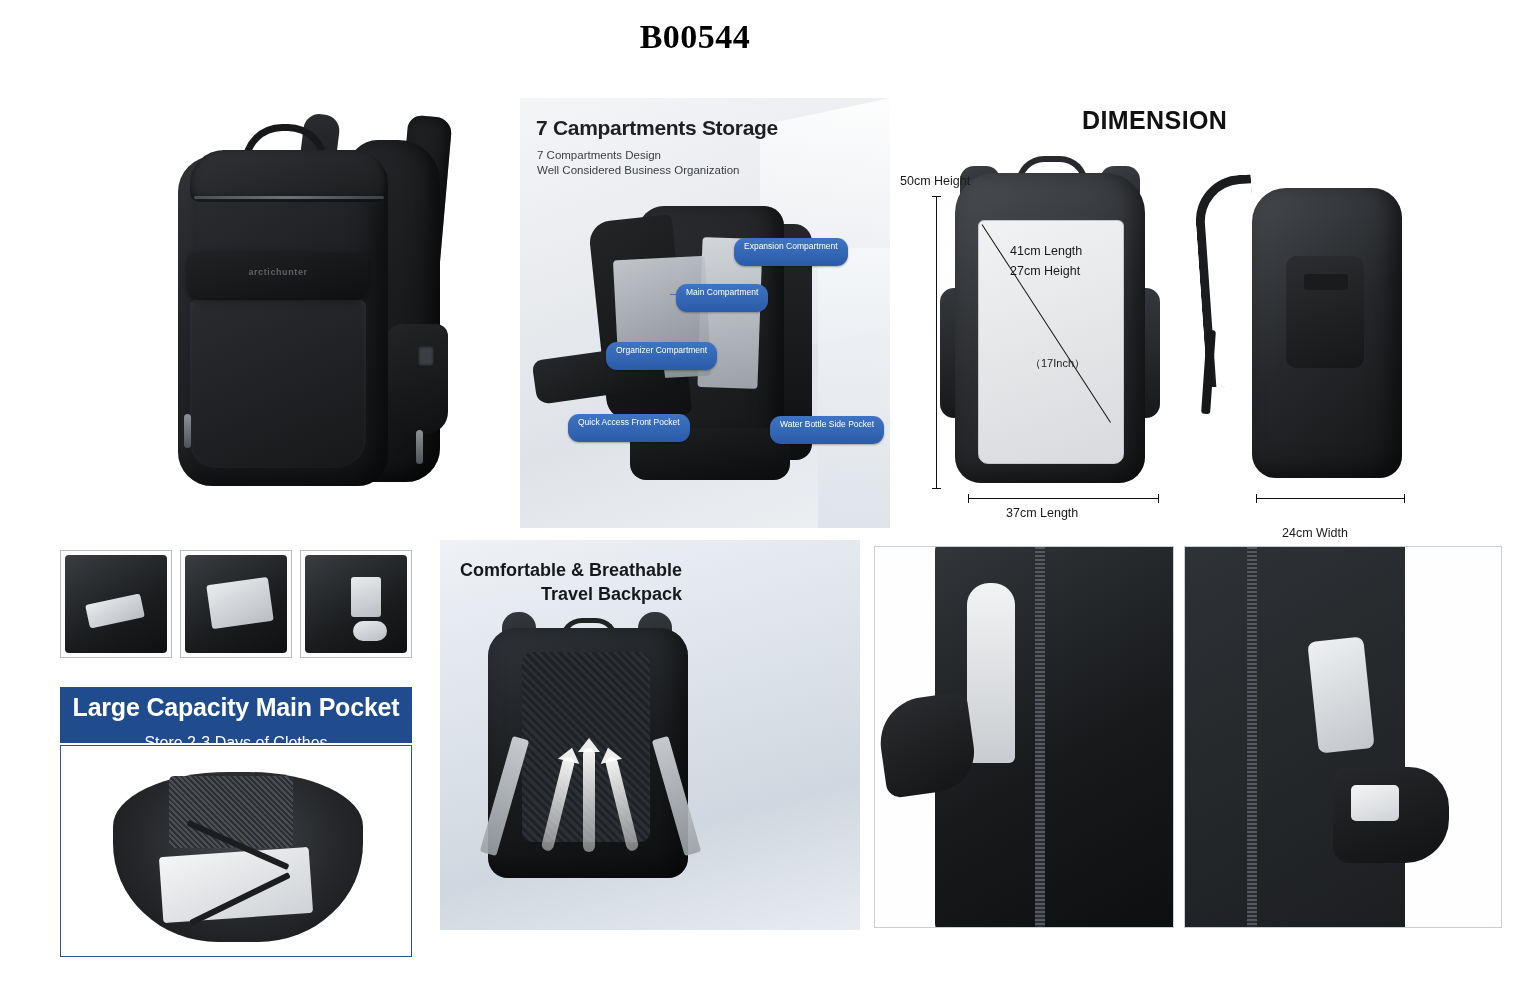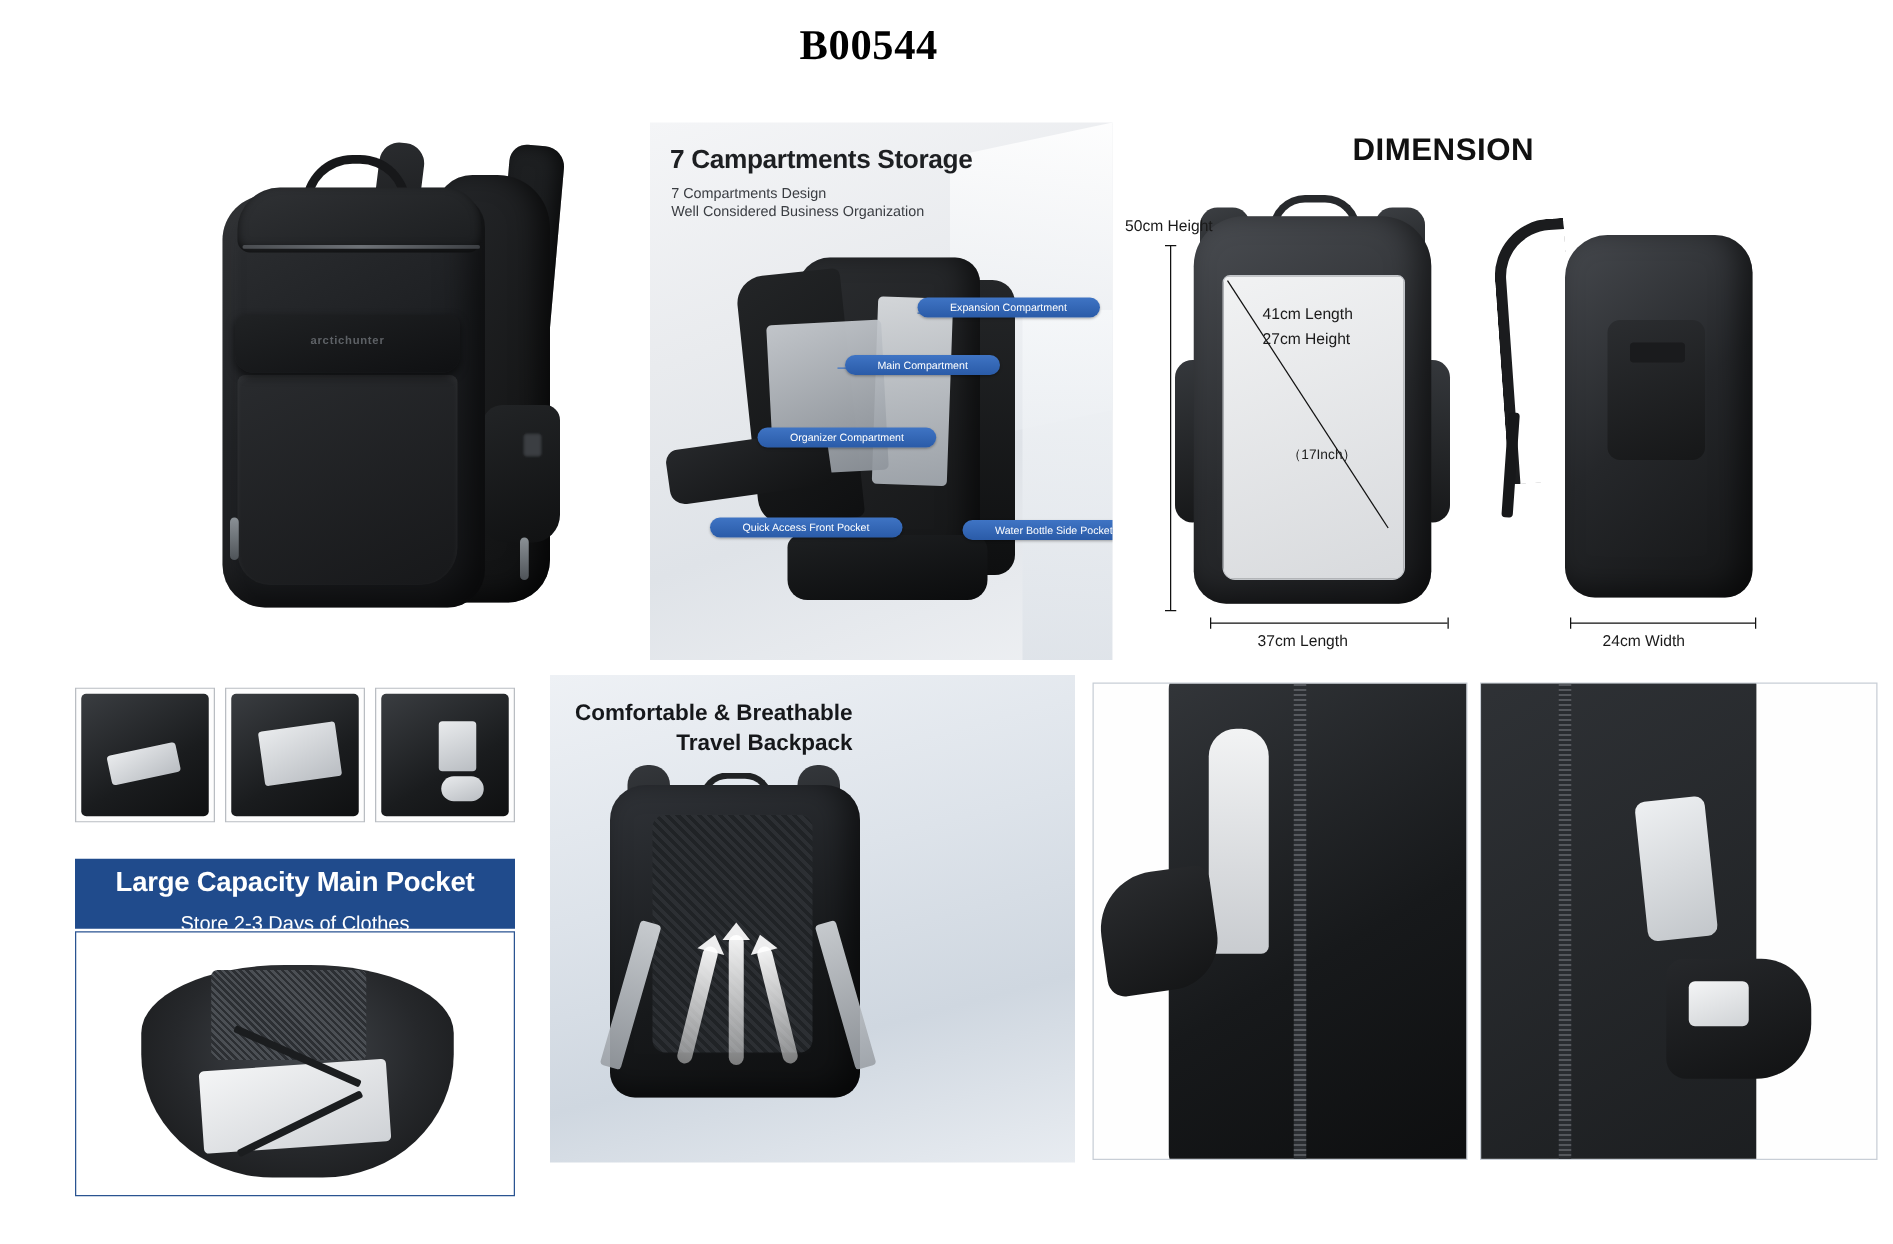--- a/index.html
+++ b/index.html
@@ -154,22 +154,22 @@
   }
   .ob-rightcol {
     position: absolute; left: 240px; top: 126px; width: 52px; height: 236px;
     background: linear-gradient(180deg,#242628,#0e0f10); border-radius: 14px 18px 16px 10px;
   }
 
   .pill {
     position: absolute;
     background: linear-gradient(180deg,#3f74c4,#2a5ba8);
     color: #fff; border-radius: 11px;
-    font-size: 8.5px; line-height: 16px; height: 16px;
-    padding: 0 26px; white-space: nowrap;
+    font-size: 8.5px; line-height: 16px; height: 28px;
+    padding: 0 10px; white-space: nowrap;
     box-shadow: 0 1px 2px rgba(0,0,0,.3);
   }
   .leader { position: absolute; background: #3f74c4; height: 1px; transform-origin: left center; }
 
   
   #dimension { left: 900px; top: 78px; width: 610px; height: 460px; background: #fff; }
   .dim-title {
     position: absolute; left: 182px; top: 28px;
     font-size: 25px; font-weight: bold; color: #111; letter-spacing: .4px;
   }
@@ -242,21 +242,21 @@
   .thumb .item {
     position: absolute; background: linear-gradient(160deg,#e9ebed,#b9bdc2);
     border-radius: 3px;
   }
 
   
   #banner {
     left: 60px; top: 687px; width: 352px; height: 56px;
     background: #204b8c; color: #fff; text-align: center;
   }
-  #banner .b1 { margin-top: 6px; font-size: 22px; font-weight: bold; letter-spacing: -.2px; }
+  #banner .b1 { margin-top: 6px; font-size: 25px; font-weight: bold; letter-spacing: -.2px; }
   #banner .b2 { margin-top: 12px; font-size: 16px; font-weight: normal; }
 
   
   #bigpocket {
     left: 60px; top: 745px; width: 352px; height: 212px;
     border: 1px solid #2a5391; background: #fff;
   }
   .op-bag {
     position: absolute; left: 52px; top: 26px; width: 250px; height: 170px;
     background: radial-gradient(ellipse at 50% 40%, #43474c 0%, #26282b 55%, #141516 100%);
@@ -406,21 +406,21 @@
 
     <div class="sv-strap"></div>
     <div class="sv-strapTail"></div>
     <div class="sv-bag"></div>
     <div class="sv-pocket"></div>
     <div class="sv-tab"></div>
 
     <div class="tick-h" style="left:356px; top:420px; width:148px;"></div>
     <div class="cap" style="left:356px; top:416px;"></div>
     <div class="cap" style="left:504px; top:416px;"></div>
-    <div class="dim-label" style="left:382px; top:428px;">24cm Width</div>
+    <div class="dim-label" style="left:382px; top:448px;">24cm Width</div>
   </div>
 
   <div class="panel" id="thumbs">
 
     <div class="thumb" style="left:0px;">
       <div class="shot">
         <div class="item" style="left:22px; top:44px; width:56px; height:24px; transform:rotate(-12deg);"></div>
       </div>
     </div>
 

